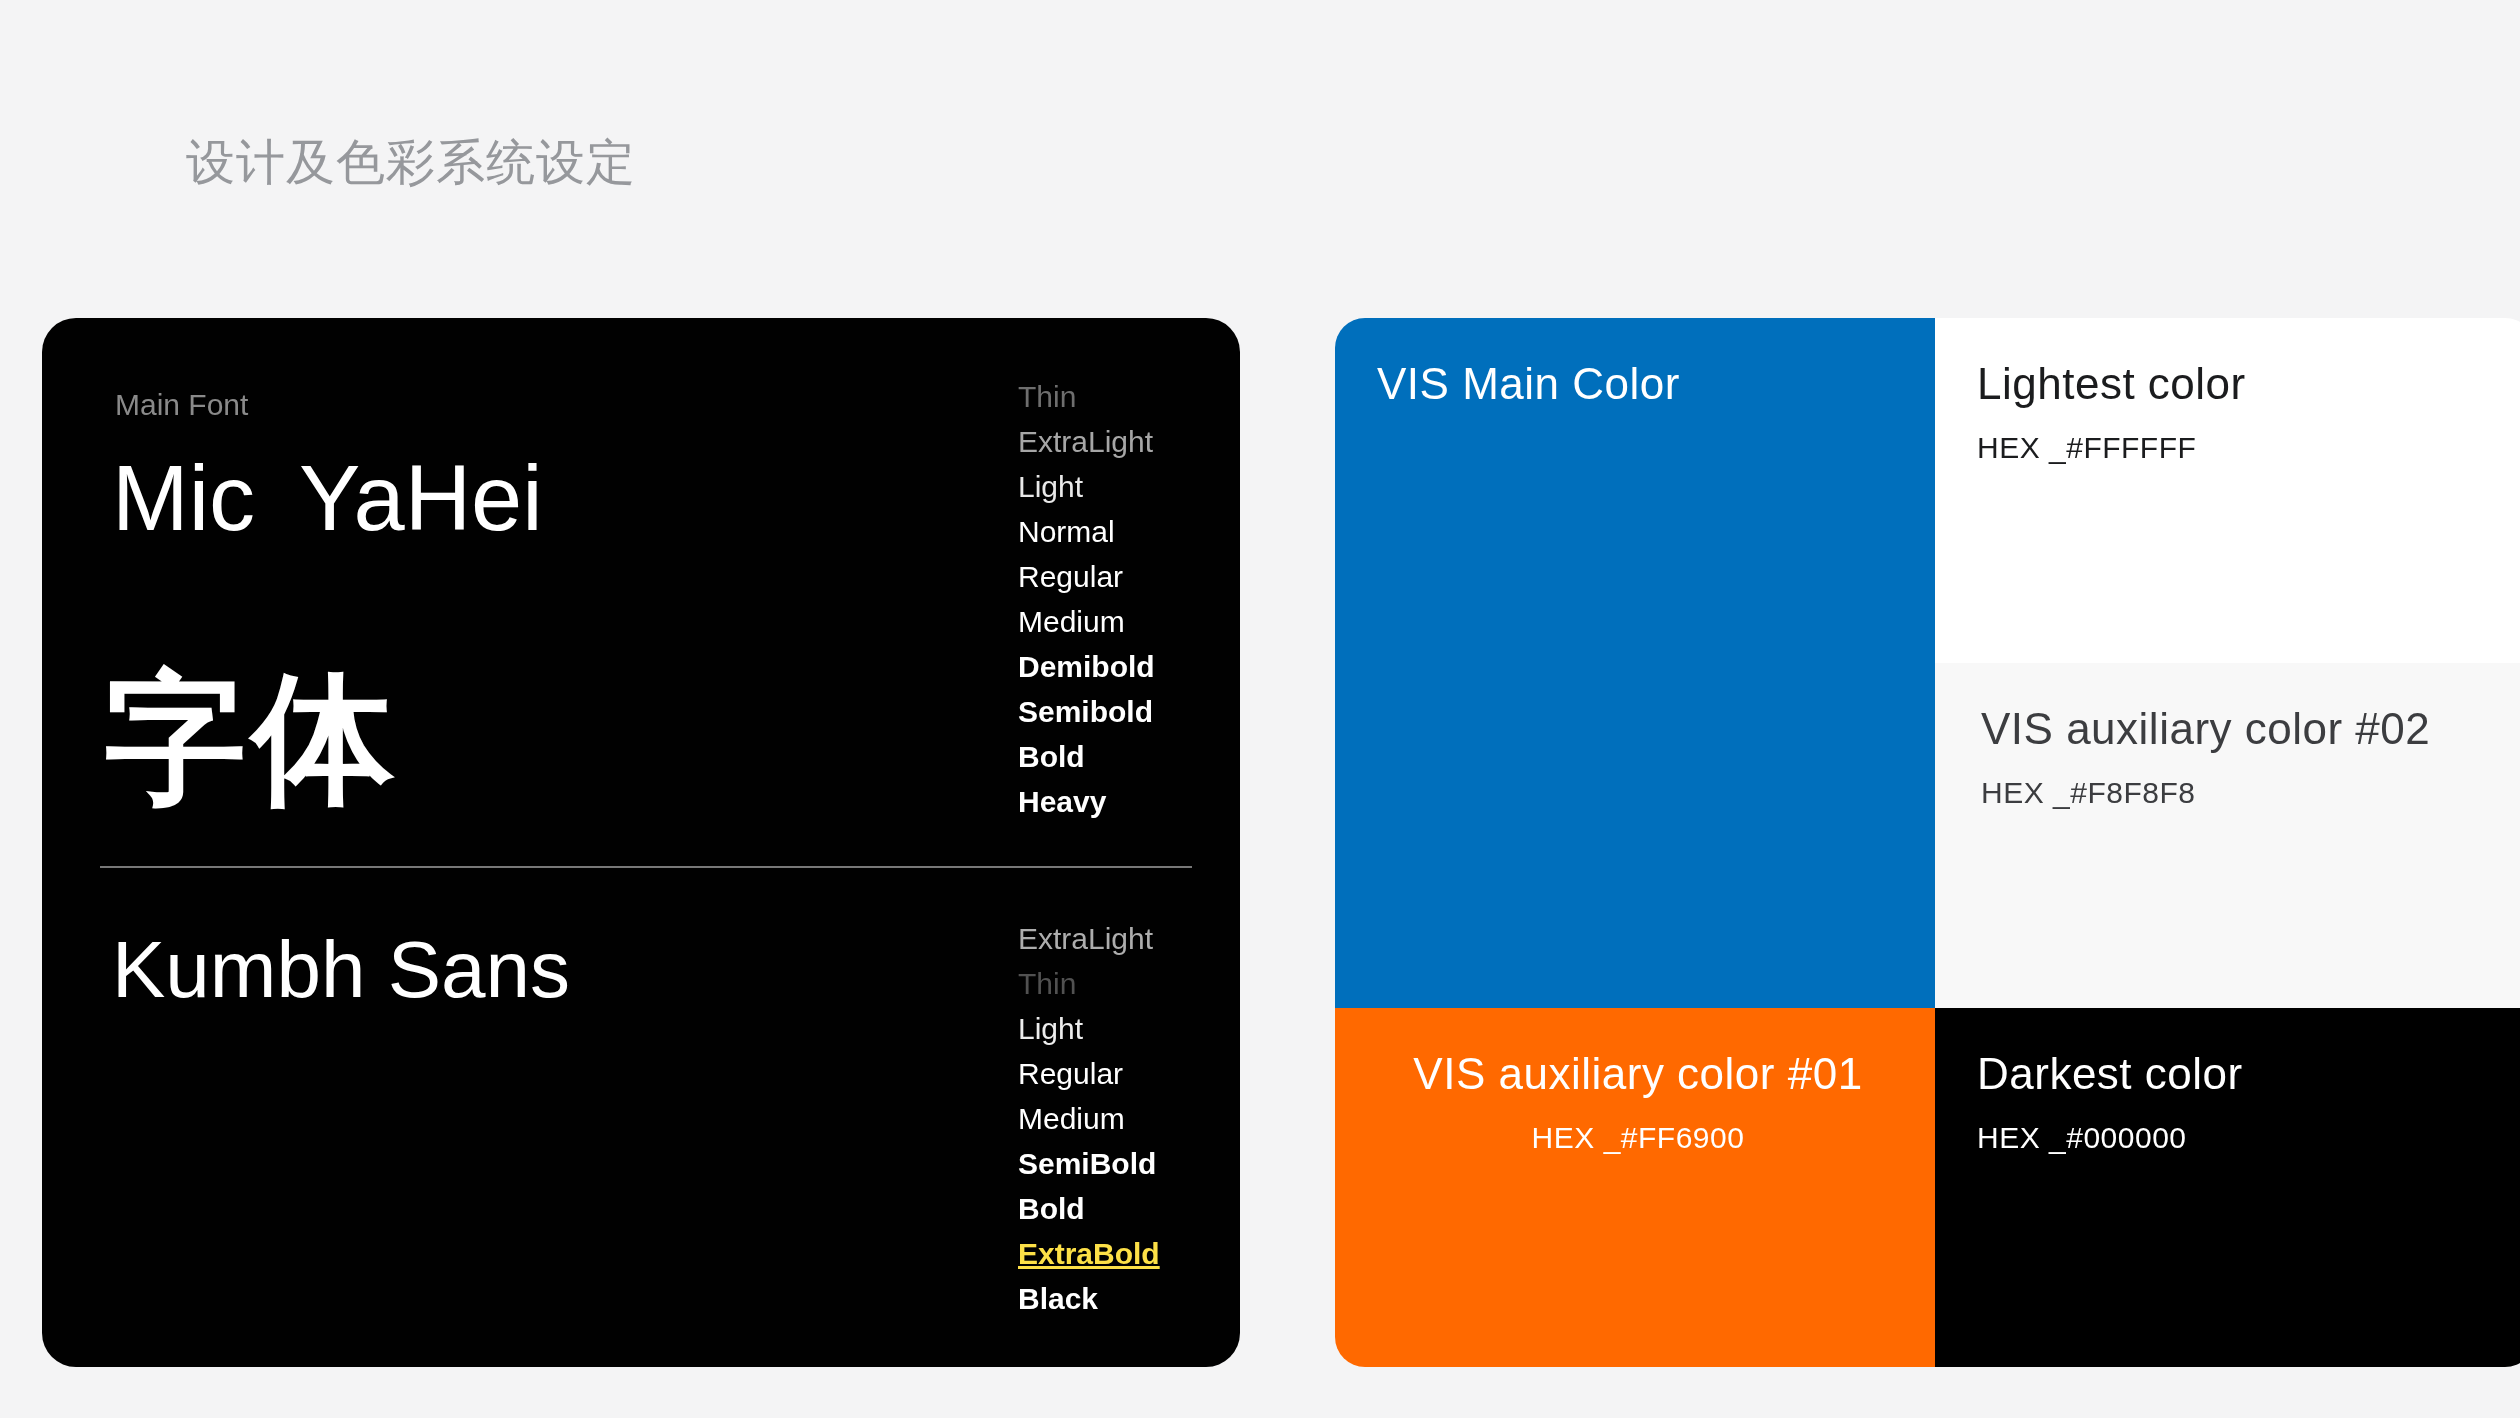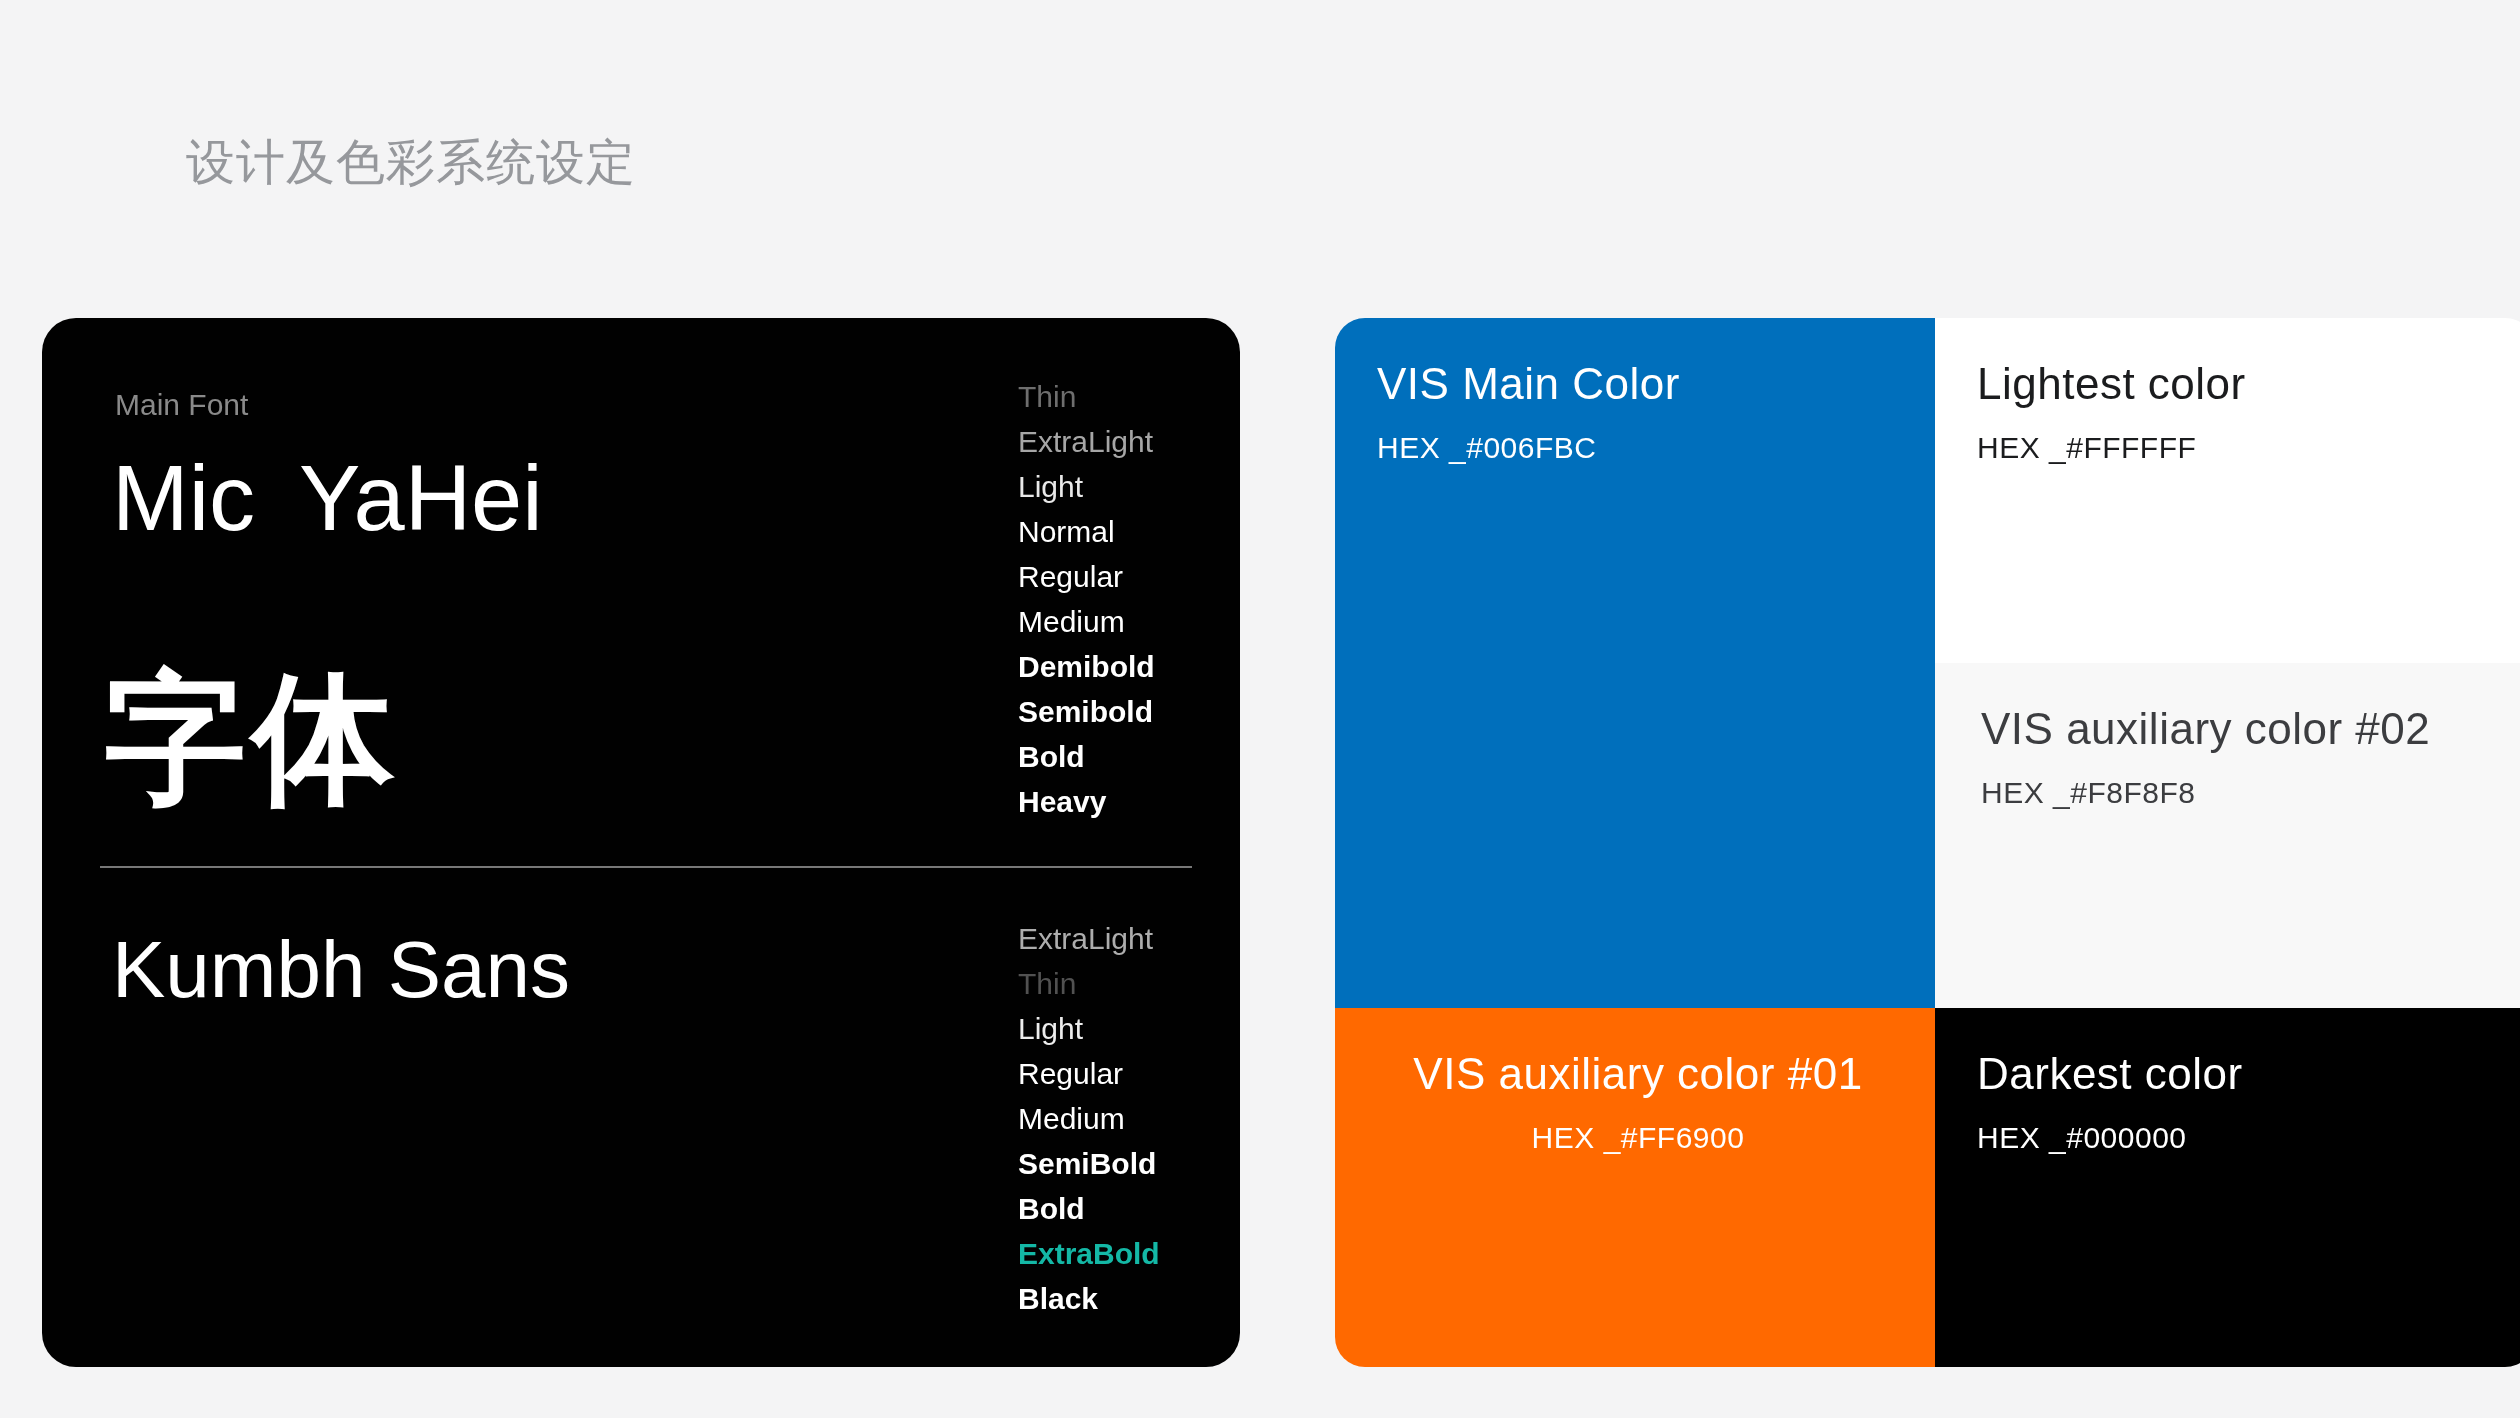--- a/index.html
+++ b/index.html
@@ -159,30 +159,29 @@
       <div class="weight-item" style="color: rgb(255, 255, 255); font-weight: 900;">Heavy</div>
     </div>
   <div class="weight-list weight-list-2">
       <div class="weight-item" style="color: rgb(173, 173, 173); font-weight: 200;">ExtraLight</div>
       <div class="weight-item" style="color: rgb(81, 81, 81); font-weight: 200;">Thin</div>
       <div class="weight-item" style="color: rgb(237, 237, 237); font-weight: 300;">Light</div>
       <div class="weight-item" style="color: rgb(255, 255, 255); font-weight: 400;">Regular</div>
       <div class="weight-item" style="color: rgb(255, 255, 255); font-weight: 500;">Medium</div>
       <div class="weight-item" style="color: rgb(255, 255, 255); font-weight: 600;">SemiBold</div>
       <div class="weight-item" style="color: rgb(255, 255, 255); font-weight: 700;">Bold</div>
-      <div class="weight-item" style="color: #14b8a6; font-weight: 800;">ExtraBold</div>
+      <div class="weight-item" style="color: #fde047; font-weight: 800; text-decoration: underline;">ExtraBold</div>
       <div class="weight-item" style="color: rgb(255, 255, 255); font-weight: 900;">Black</div>
     </div>
 </div>
 
 <div class="color-grid">
   <div class="color-col">
     <div class="swatch swatch-blue" style="background: rgb(0, 111, 188); color: rgb(255, 255, 255);">
       <div class="swatch-title">VIS Main Color</div>
-      <div class="swatch-hex">HEX _#006FBC</div>
     </div>
     <div class="swatch swatch-orange" style="background: rgb(255, 105, 0); color: rgb(255, 255, 255);">
       <div class="swatch-title">VIS auxiliary color #01</div>
       <div class="swatch-hex">HEX _#FF6900</div>
     </div>
   </div>
   <div class="color-col">
     <div class="swatch swatch-white" style="background: rgb(255, 255, 255); color: rgb(27, 28, 30);">
       <div class="swatch-title">Lightest color</div>
       <div class="swatch-hex">HEX _#FFFFFF</div>

